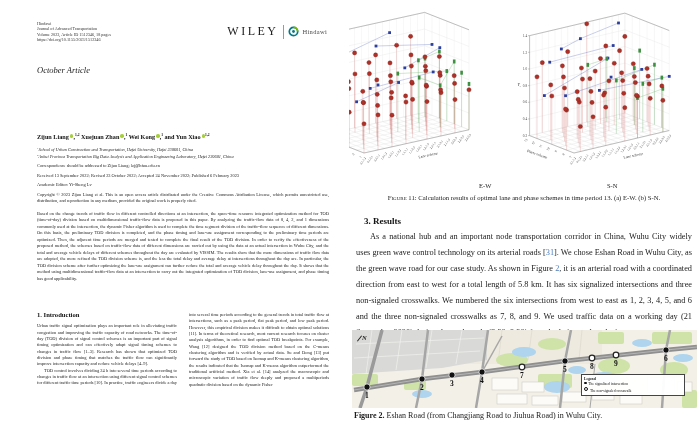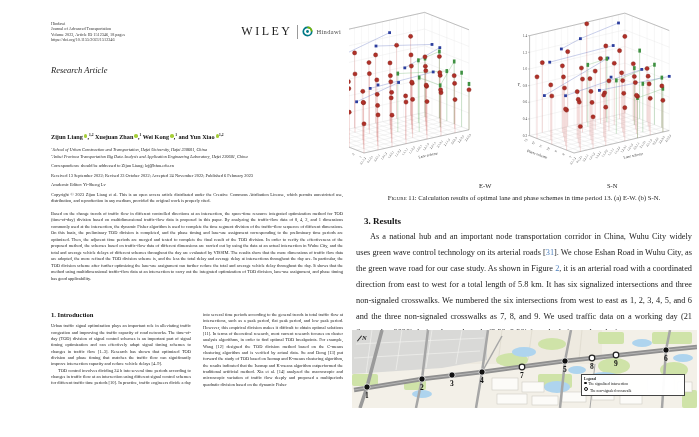--- a/index.html
+++ b/index.html
@@ -1,19 +1,19 @@
 <!DOCTYPE html>
 <html><head>
 <meta charset="utf-8">
 <style>
   html,body{margin:0;padding:0;background:#fff;}
   #canvas{position:relative;width:699px;height:437px;background:#ffffff;overflow:hidden;
           font-family:"Liberation Serif","DejaVu Serif",serif;color:#1a1a1a;}
   
-  #left-page{position:absolute;left:16px;top:0;width:349px;height:437px;background:#fff;}
+  #left-page{position:absolute;left:2px;top:0;width:349px;height:437px;background:#fff;}
   .lp-abs{position:absolute;}
   .pub-block{left:35px;top:21px;font-size:4.2px;line-height:5.3px;color:#333;}
   .logo-block{left:210px;top:24px;width:115px;display:flex;align-items:center;justify-content:flex-end;gap:4px;}
   .wiley{font-size:12px;letter-spacing:2.5px;color:#1c1c1c;font-weight:400;}
   .logo-bar{width:1px;height:14px;background:#9a9a9a;}
   .hindawi-name{font-size:6.5px;color:#4a4a4a;letter-spacing:.3px;}
   .article-type{left:35px;top:65px;font-style:italic;font-size:8.5px;color:#222;}
   .paper-title{left:35px;top:78px;width:292px;font-weight:700;font-size:10.4px;line-height:12.6px;color:#111;}
   .authors-line{left:35px;top:133px;width:290px;font-size:6.2px;font-weight:700;color:#111;}
   .authors-line sup{font-size:3.6px;font-weight:700;}
@@ -74,21 +74,21 @@
       <span style="display:inline-flex;">
         <svg width="11" height="11" viewBox="0 0 11 11">
           <circle cx="5.5" cy="5.5" r="4.2" fill="none" stroke="#007a87" stroke-width="1.7"></circle>
           <path d="M5.5 1.3 A4.2 4.2 0 0 1 9.7 5.5" fill="none" stroke="#7ab800" stroke-width="1.7"></path>
           <circle cx="5.5" cy="5.5" r="1.4" fill="#007a87"></circle>
         </svg>
       </span>
       <span class="hindawi-name">Hindawi</span>
     </div>
 
-    <div class="lp-abs article-type">Research Article</div>
+    <div class="lp-abs article-type">October Article</div>
     <div class="lp-abs authors-line" id="authors-line"><span>Zijun Liang</span><span class="orcid-dot"></span>,<sup>1,2</sup> <span>Xuejuan Zhan</span><span class="orcid-dot"></span>,<sup>1</sup> <span>Wei Kong</span><span class="orcid-dot"></span>,<sup>1</sup> <span>and Yun Xiao</span><span class="orcid-dot"></span><sup>1,2</sup> </div>
     <div class="lp-abs affils" id="affils">
         <div><sup>1</sup>School of Urban Construction and Transportation, Hefei University, Hefei 230601, China</div>
         <div><sup>2</sup>Anhui Province Transportation Big Data Analysis and Application Engineering Laboratory, Hefei 230601, China</div>
       </div>
     <div class="lp-abs meta">Correspondence should be addressed to Zijun Liang; lzj@hfuu.edu.cn</div>
     <div class="lp-abs meta2">Received 13 September 2022; Revised 23 October 2022; Accepted 24 November 2022; Published 6 February 2023</div>
     <div class="lp-abs meta3">Academic Editor: Yi-Sheng Lv</div>
     <div class="lp-abs copyright">Copyright © 2023 Zijun Liang et al. This is an open access article distributed under the Creative Commons Attribution License, which permits unrestricted use, distribution, and reproduction in any medium, provided the original work is properly cited.</div>
     <div class="lp-abs abstract">Based on the change trends of traffic flow in different controlled directions at an intersection, the space-time resource integrated optimization method for TOD (time-of-day) division based on multidimensional traffic-flow data is proposed in this paper. By analyzing the traffic-flow data of 8, 4, 2, and 1 dimensions commonly used at the intersection, the dynamic Fisher algorithm is used to complete the time segment division of the traffic-flow sequence of different dimensions. On this basis, the preliminary TOD division is completed, and the phase timing and lane-use assignment corresponding to the preliminary time periods are optimized. Then, the adjacent time periods are merged and tested to complete the final result of the TOD division. In order to verify the effectiveness of the proposed method, the schemes based on traffic-flow data of different dimensions are carried out by using the data at an actual intersection in Wuhu City, and the total and average vehicle delays of different schemes throughout the day are evaluated by VISSIM. The results show that the more dimensions of traffic flow data are adopted, the more refined the TOD division scheme is, and the less the total delay and average delay at intersections throughout the day are. In particular, the TOD division scheme after further optimizing the lane-use assignment can further reduce the total and average vehicle delay throughout the day. It shows that the method using multidimensional traffic-flow data at an intersection to carry out the integrated optimization of TOD division, lane-use assignment, and phase timing has good applicability.</div>
@@ -670,14 +670,17 @@
           <circle cx="264" cy="25" r="2.8" fill="#fff" stroke="#222" stroke-width="1.2"></circle>
           <text x="262" y="35.5" font-size="7.5" font-weight="bold" fill="#111">9</text>
         </svg>
       <div class="north">N</div>
       <div class="map-legend">
         <div class="legend-title">Legend</div>
         <div><span class="lg-dot"></span><span>The signalized intersection</span></div>
         <div><span class="lg-ring"></span><span>The non-signaled crosswalk</span></div>
       </div>
     </div>
+    <div class="fig2-cap">
+      <b>Figure 2.</b><span> Eshan Road (from Changjiang Road to Jiuhua Road) in Wuhu City.</span>
+    </div>
   </div>
 </div>
 
 </body></html>

